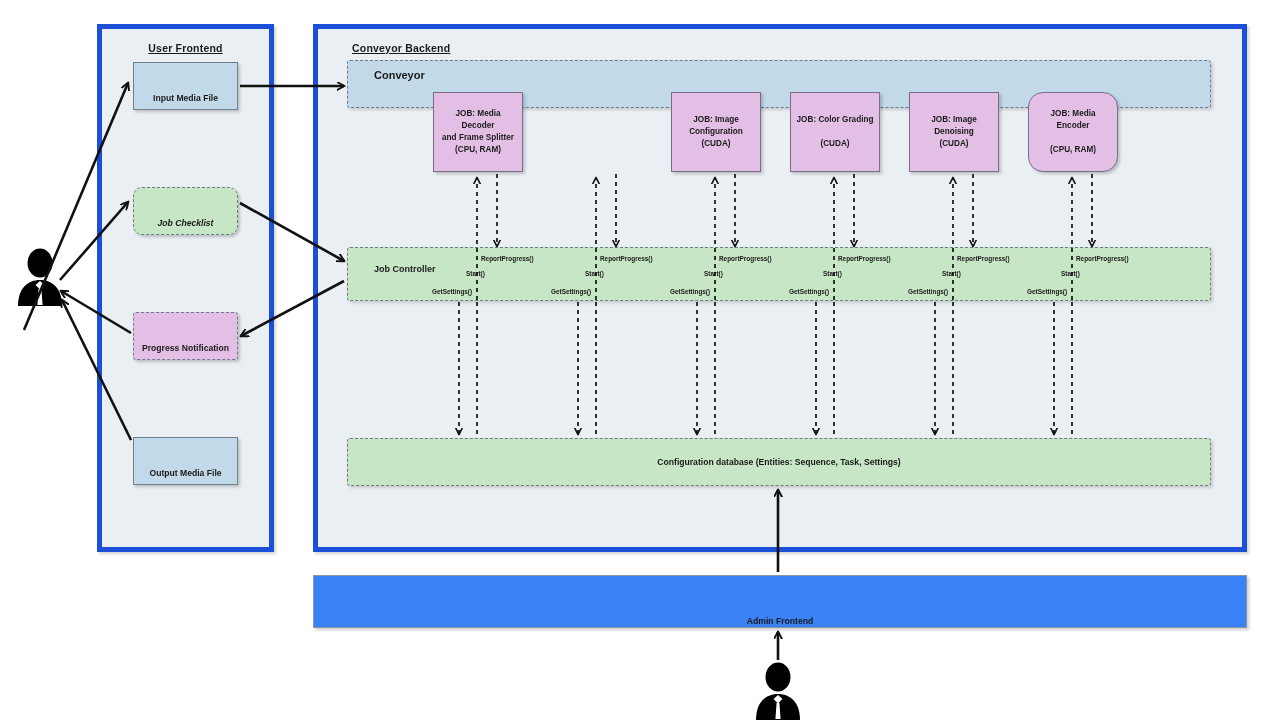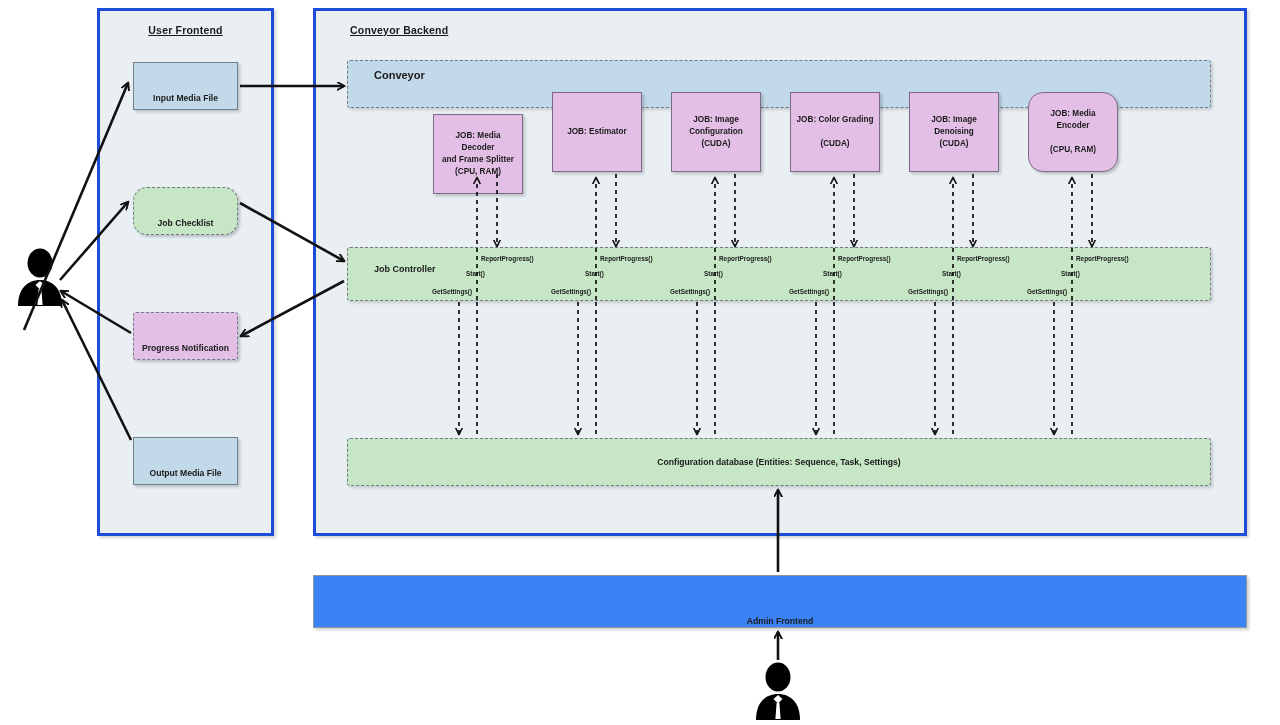--- a/index.html
+++ b/index.html
@@ -1,43 +1,43 @@
 <!DOCTYPE html>
 <html><head>
 <meta charset="utf-8">
 <style>
   html,body{margin:0;padding:0;background:#ffffff;}
   body{width:1280px;height:725px;position:relative;overflow:hidden;
        font-family:"Liberation Sans",sans-serif;color:#1a1a1a;}
   .canvas{position:absolute;left:0;top:0;width:1280px;height:725px;}
   svg.wires{position:absolute;left:0;top:0;width:1280px;height:725px;pointer-events:none;}
 
-  .container{position:absolute;background:#e9eff3;border:3px solid #1d4ed8;
-             box-shadow:2px 2px 3px rgba(0,0,0,.18);box-sizing:border-box;}
+  .container{position:absolute;background:#e9eff3;border:5px solid #1d4ed8;
+             box-shadow:2px 2px 3px rgba(0,0,0,.18);box-sizing:border-box;margin-top:16px;}
   .container-title{position:absolute;top:13px;left:0;width:100%;text-align:center;
                    font-size:10.5px;font-weight:bold;text-decoration:underline;letter-spacing:.2px;}
 
   .band{position:absolute;box-sizing:border-box;border:1.6px dashed #6e7a85;
         border-radius:3px;box-shadow:2px 2px 3px rgba(0,0,0,.15);}
   .band.blue{background:#c2d9e9;}
   .band.green{background:#c6e6c5;}
   .band-label{position:absolute;top:8px;left:26px;font-size:11px;font-weight:bold;}
   .band-center{position:absolute;top:50%;left:0;width:100%;transform:translateY(-50%);
                text-align:center;font-size:8.6px;font-weight:bold;}
 
   .job{position:absolute;box-sizing:border-box;background:#e3bfe6;border:1.4px solid #7b6b86;
        box-shadow:2px 2px 3px rgba(0,0,0,.2);display:flex;align-items:center;
        justify-content:center;text-align:center;padding:4px 5px;}
   .job-label{font-size:8.2px;font-weight:bold;line-height:1.45;}
 
   .node{position:absolute;box-sizing:border-box;display:flex;align-items:center;
         justify-content:center;text-align:center;box-shadow:2px 2px 3px rgba(0,0,0,.2);}
   .node-label{font-size:8.6px;font-weight:bold;line-height:1.4;margin-top:24px;}
   .node.blue-solid{background:#c2d9e9;border:1.4px solid #6f7f8c;}
-  .node.green-dash{background:#c6e6c5;border:1.6px dashed #6e7a85;border-radius:14px;}
+  .node.green-dash{background:#c6e6c5;border:1.6px dashed #6e7a85;border-radius:9px;font-style:italic;}
   .node.purple-dash{background:#e3bfe6;border:1.6px dashed #6e7a85;border-radius:3px;}
   .node.admin{background:#3b82f6;border:1.4px solid #8c99a3;align-items:flex-end;}
 
   .mlabel{position:absolute;font-size:6.4px;font-weight:bold;white-space:nowrap;}
   .actor{position:absolute;}
 </style>
 </head>
 <body>
 
 <div class="canvas">
@@ -55,33 +55,28 @@
   </div>
 
   <div class="band green" style="left:347px;top:438px;width:864px;height:48px;">
     <div class="band-center">Configuration database (Entities: Sequence, Task, Settings)</div>
   </div>
 
   <div class="band green" style="left:347px;top:247px;width:864px;height:54px;">
     <div class="band-label" style="top:16px;left:26px;font-size:9px;">Job Controller</div>
   </div>
 
-  <div class="job" style="left:433px;top:92px;width:90px;height:80px;margin-top:22px;">
+  <div class="job" style="left:433px;top:92px;width:90px;height:80px;">
     <div class="job-label">
       <span>JOB: Media Decoder</span><br>
       <span>and Frame Splitter</span><br>
       <span>(CPU, RAM)</span>
     </div>
   </div>
 
-  <div class="job" style="left:552px;top:92px;width:90px;height:80px;">
-    <div class="job-label">
-      <span>JOB: Estimator</span>
-    </div>
-  </div>
 
   <div class="job" style="left:671px;top:92px;width:90px;height:80px;">
     <div class="job-label">
       <span>JOB: Image</span><br>
       <span>Configuration</span><br>
       <span>(CUDA)</span>
     </div>
   </div>
 
   <div class="job" style="left:790px;top:92px;width:90px;height:80px;">

